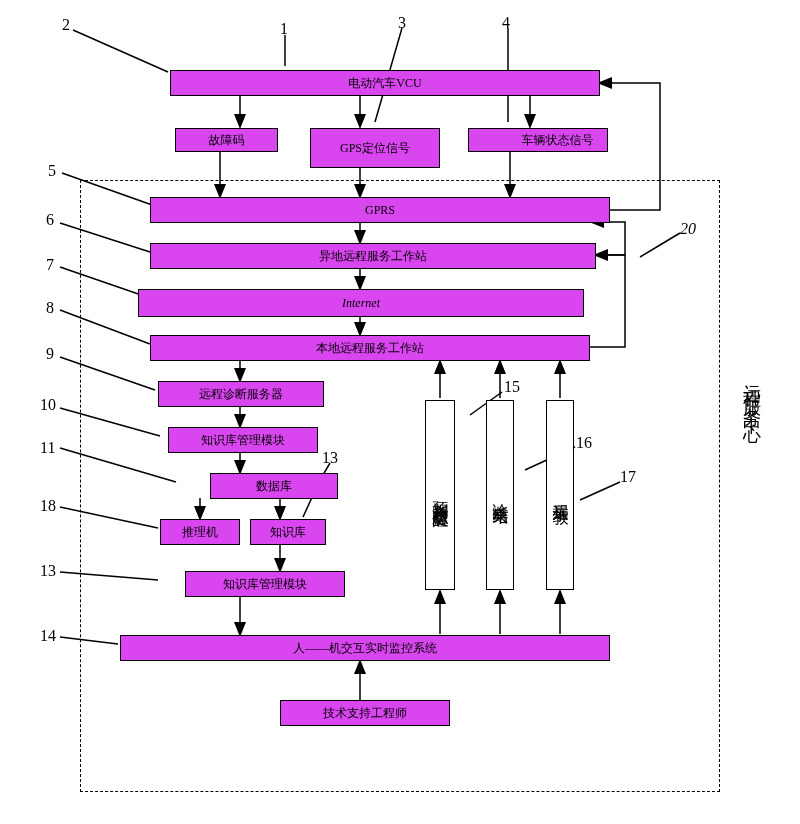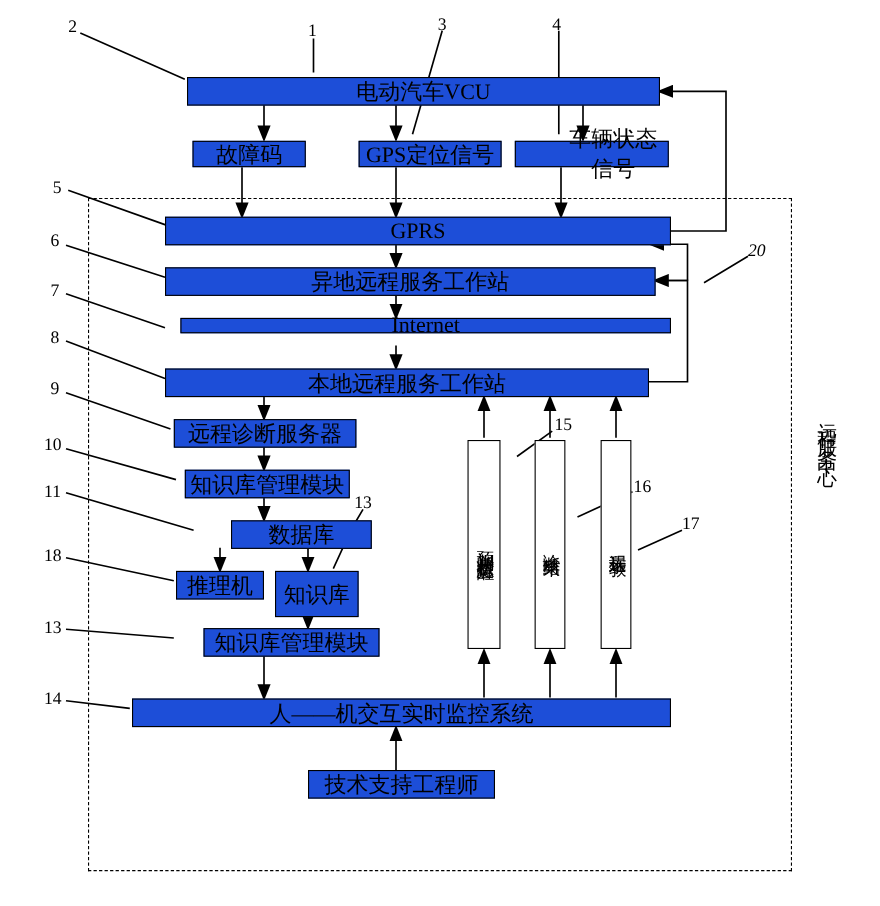--- a/index.html
+++ b/index.html
@@ -9,25 +9,25 @@
       background: #fff;
     }
     .diagram {
       position: relative;
       width: 760px;
       height: 784px;
     }
     .box {
       position: absolute;
       border: 1.5px solid #000;
-      background: #1d4ed8;
+      background: #d946ef;
       display: flex;
       align-items: center;
       justify-content: center;
-      font-size: 20px;
+      font-size: 12px;
       text-align: center;
       box-sizing: border-box;
     }
     .vbox {
       position: absolute;
       border: 1.5px solid #000;
       background: #fff;
       display: flex;
       align-items: center;
       justify-content: center;
@@ -142,52 +142,52 @@
     <line class="arrow" x1="600" y1="462" x2="560" y2="480"></line>
     <polyline class="arrow" points="620,237 640,225 660,213"></polyline>
   </svg>
 
   <div class="box" style="left:150px; top:50px; width:430px; height:26px;">
       <span>电动汽车VCU</span>
     </div>
   <div class="box" style="left:155px; top:108px; width:103px; height:24px;text-align:right;">
       <span>故障码</span>
     </div>
-  <div class="box" style="left:290px; top:108px; width:130px; height:24px;margin-left:16px;">
+  <div class="box" style="left:290px; top:108px; width:130px; height:40px;">
       <span>GPS定位信号</span>
     </div>
   <div class="box" style="left:448px; top:108px; width:140px; height:24px;padding-left:39px;">
       <span>车辆状态信号</span>
     </div>
 
   <div class="box" style="left:130px; top:177px; width:460px; height:26px;">
       <span>GPRS</span>
     </div>
   <div class="box" style="left:130px; top:223px; width:446px; height:26px;">
       <span>异地远程服务工作站</span>
     </div>
-  <div class="box" style="left:144px; top:269px; width:446px; height:14px;">
+  <div class="box" style="left:118px; top:269px; width:446px; height:28px;font-style:italic;">
       <span>Internet</span>
     </div>
   <div class="box" style="left:130px; top:315px; width:440px; height:26px;">
       <span>本地远程服务工作站</span>
     </div>
   <div class="box" style="left:138px; top:361px; width:166px; height:26px;">
       <span>远程诊断服务器</span>
     </div>
   <div class="box" style="left:148px; top:407px; width:150px; height:26px;">
       <span>知识库管理模块</span>
     </div>
   <div class="box" style="left:158px; top:453px; width:128px; height:26px;margin-left:32px;">
       <span>数据库</span>
     </div>
   <div class="box" style="left:140px; top:499px; width:80px; height:26px;">
       <span>推理机</span>
     </div>
-  <div class="box" style="left:230px; top:499px; width:76px; height:42px;text-align:center;">
+  <div class="box" style="left:230px; top:499px; width:76px; height:26px;text-align:center;">
       <span>知识库</span>
     </div>
   <div class="box" style="left:165px; top:551px; width:160px; height:26px;">
       <span>知识库管理模块</span>
     </div>
   <div class="box" style="left:100px; top:615px; width:490px; height:26px;">
       <span>人——机交互实时监控系统</span>
     </div>
   <div class="box" style="left:260px; top:680px; width:170px; height:26px;">
       <span>技术支持工程师</span>

